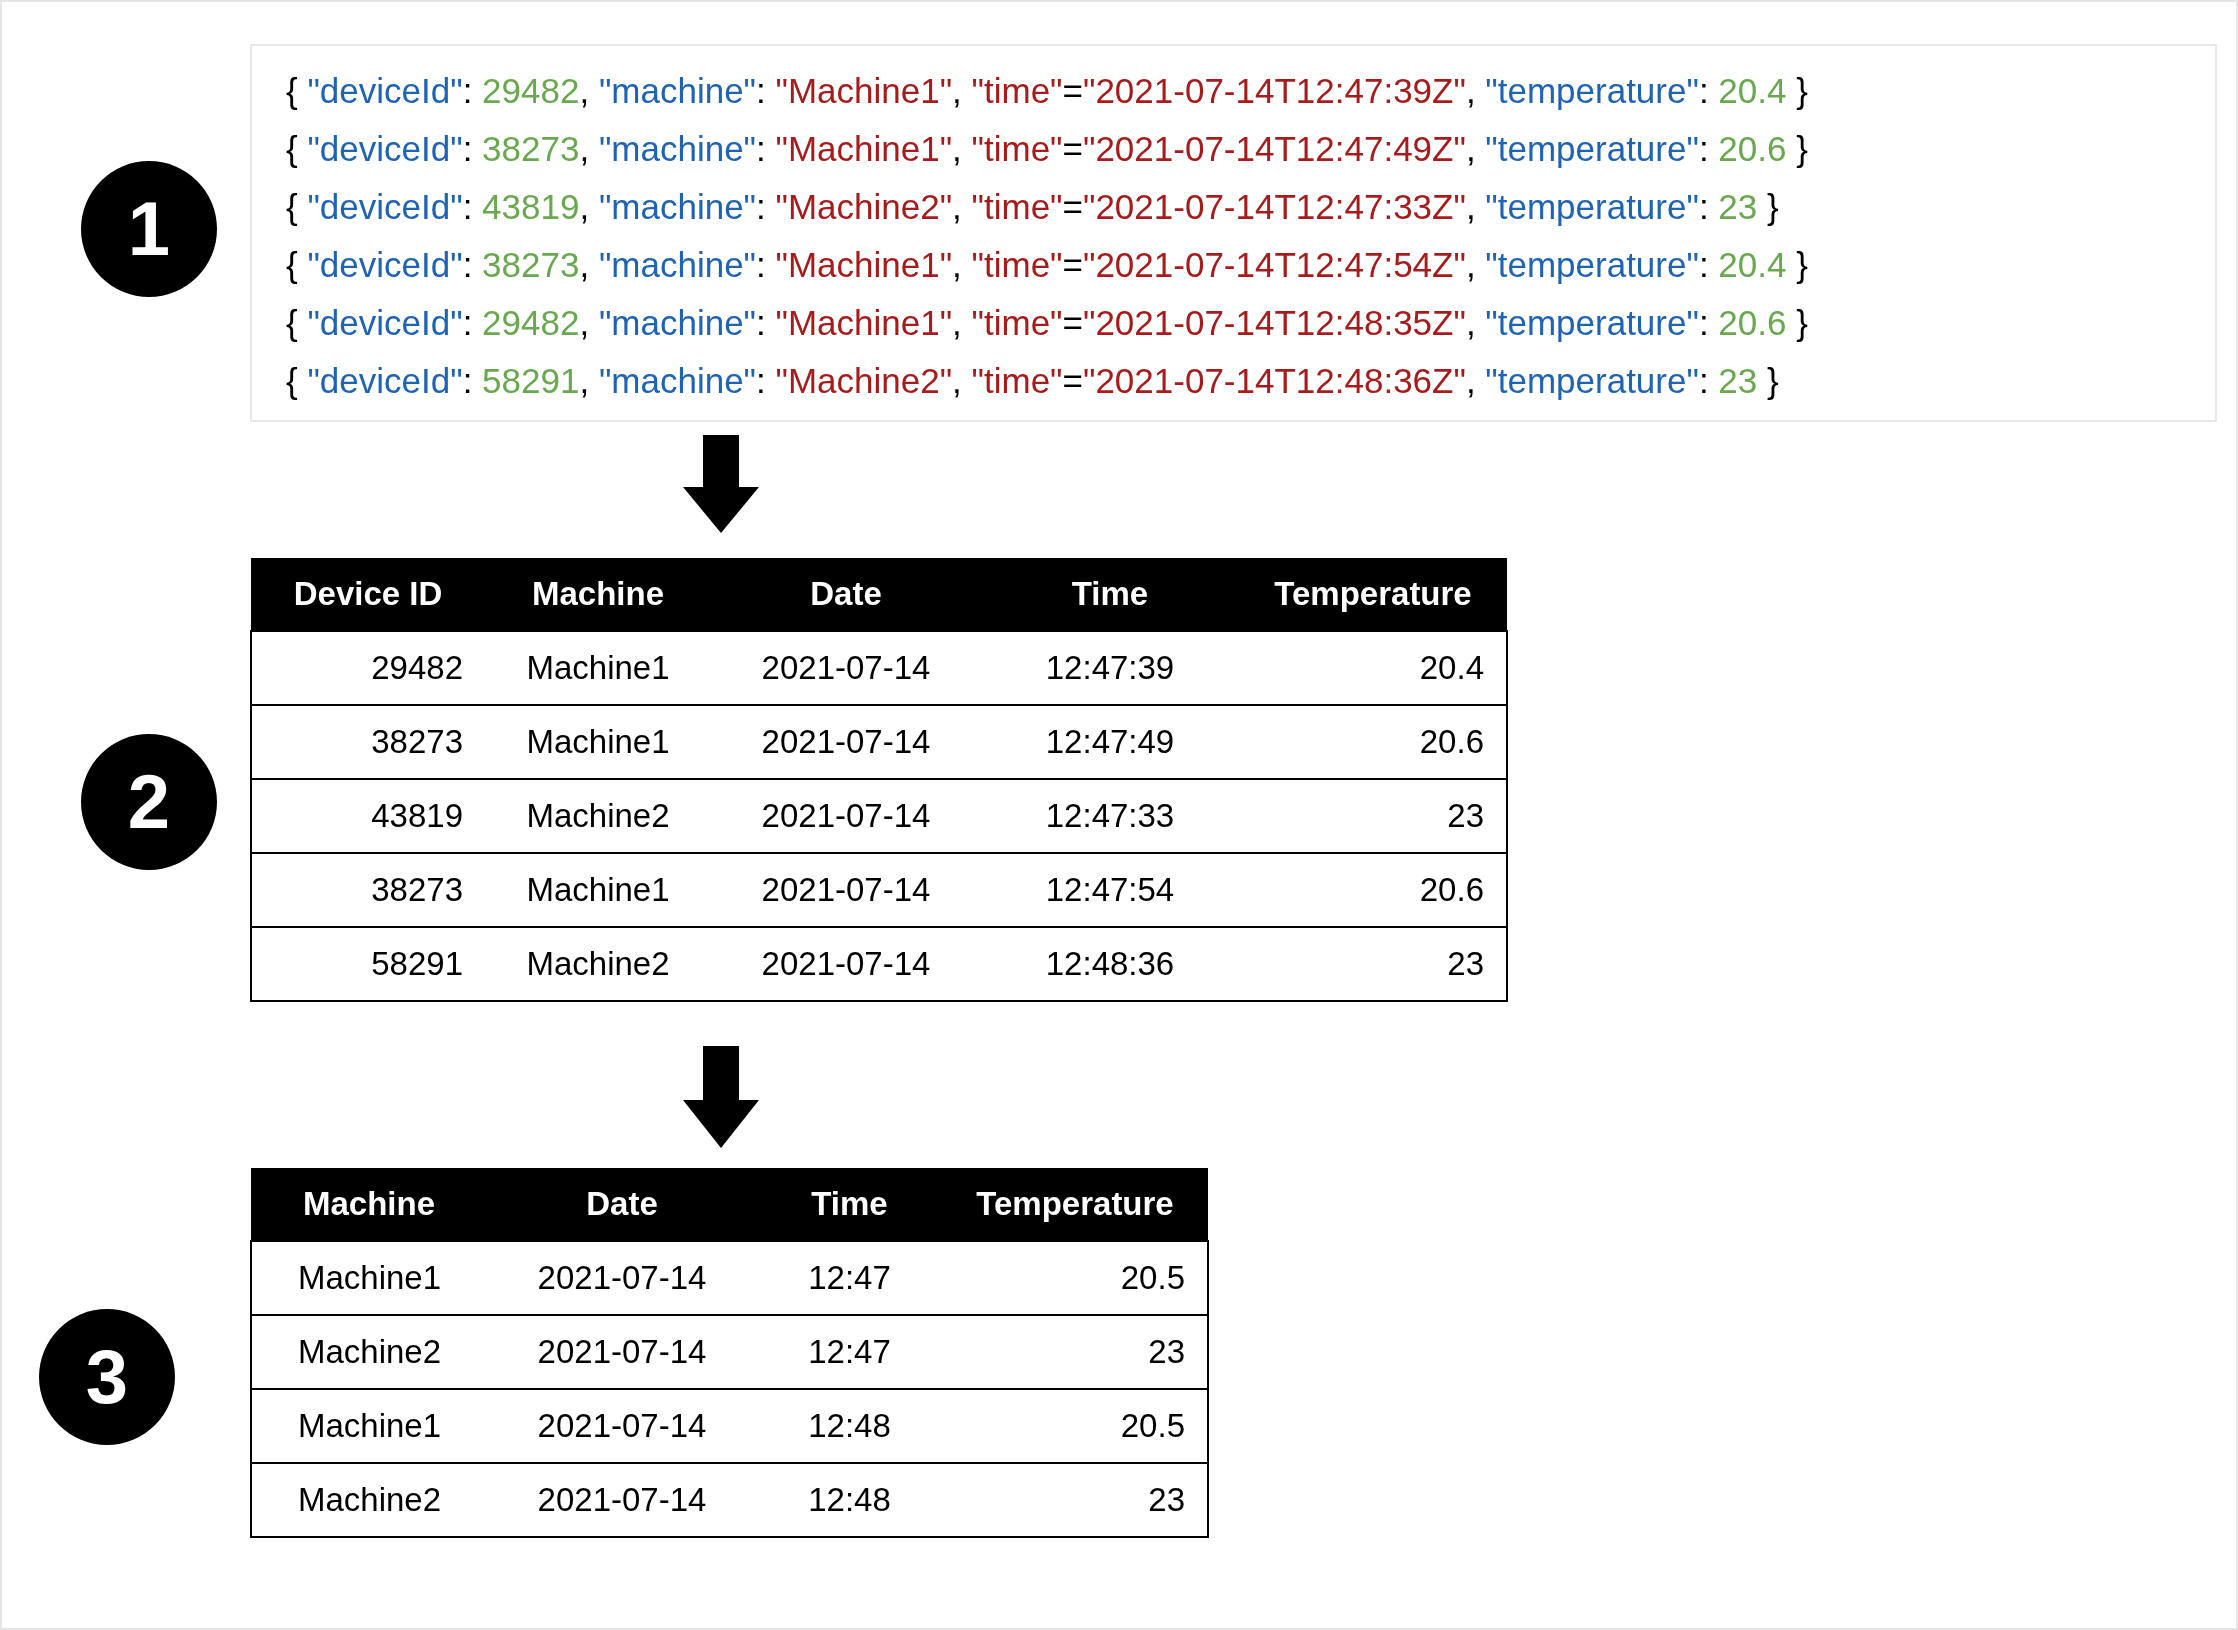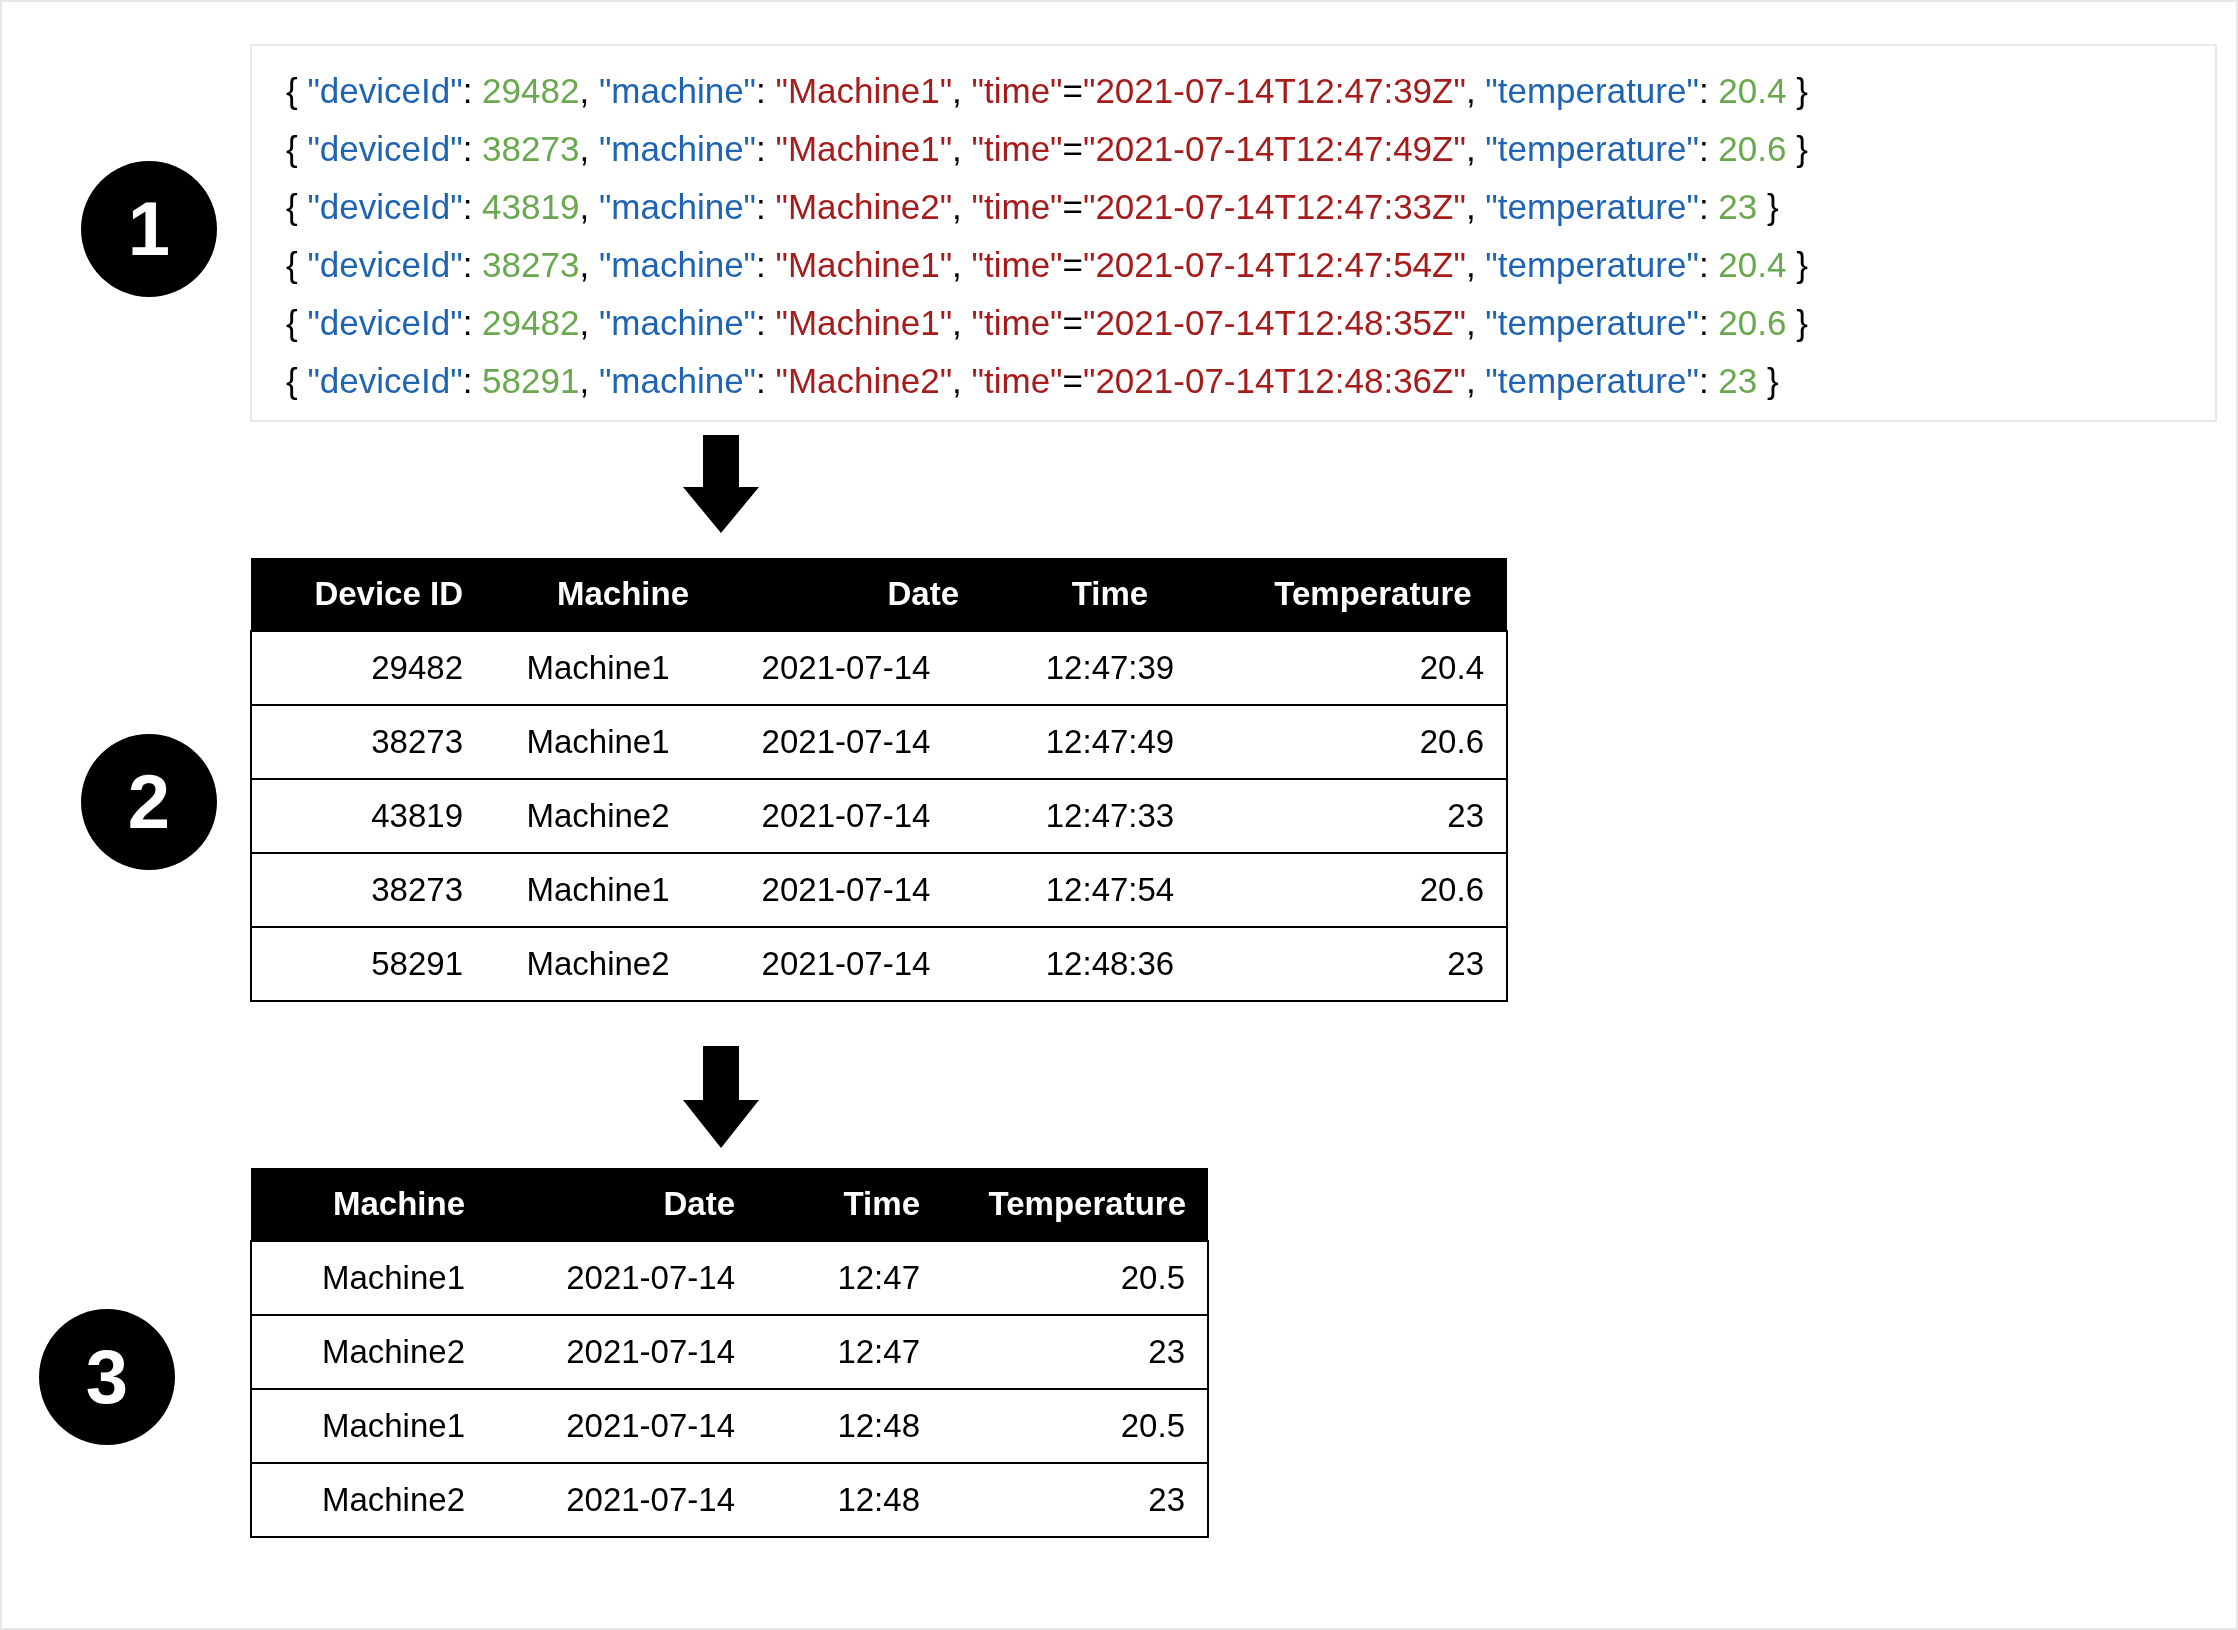--- a/index.html
+++ b/index.html
@@ -93,21 +93,21 @@
     padding: 17px 22px;
     border: 2px solid #000000;
     border-left: none;
     border-right: none;
     white-space: nowrap;
     background: #ffffff;
   }
   .data-table tbody tr td:first-child { border-left: 2px solid #000000; }
   .data-table tbody tr td:last-child  { border-right: 2px solid #000000; }
 
-  .ta-left   { text-align: right; }
+  .ta-left   { text-align: center; }
   .ta-center { text-align: center; }
   .ta-right  { text-align: right; }
 
   
   #table-detail { left: 248px; top: 556px; width: 1256px; }
   #table-detail col.c0 { width: 234px; }
   #table-detail col.c1 { width: 226px; }
   #table-detail col.c2 { width: 270px; }
   #table-detail col.c3 { width: 258px; }
   #table-detail col.c4 { width: 268px; }

